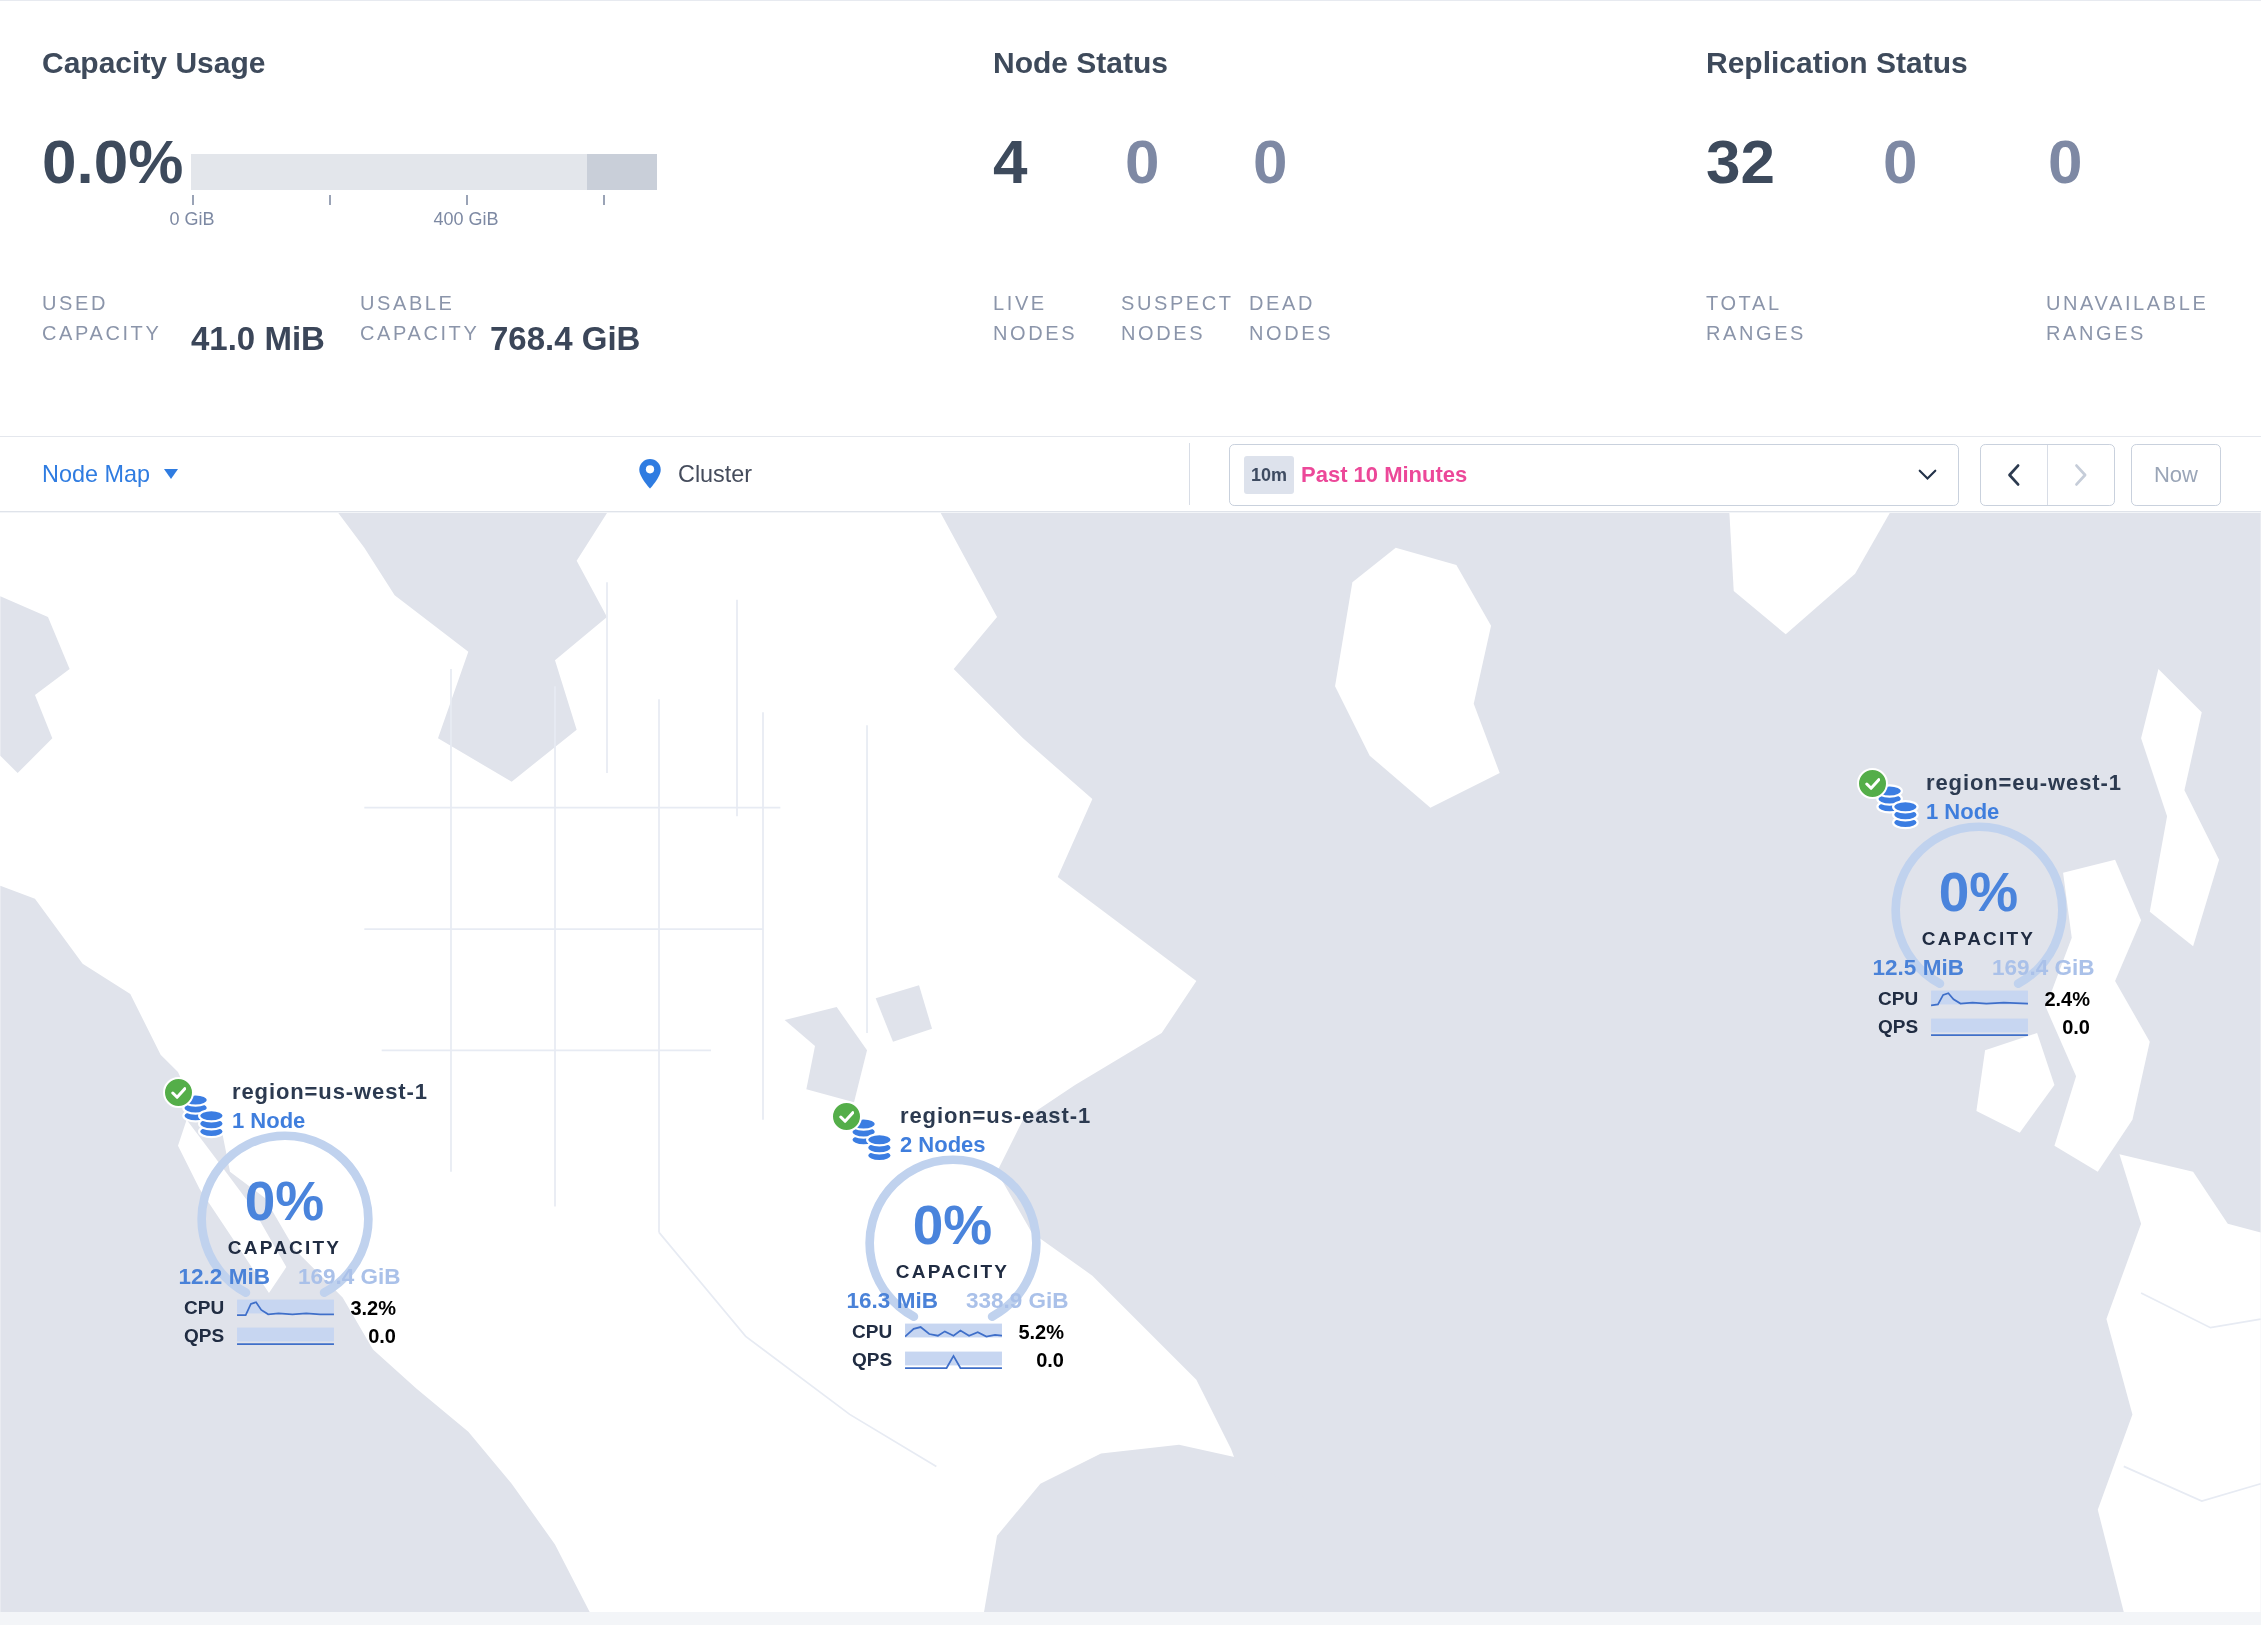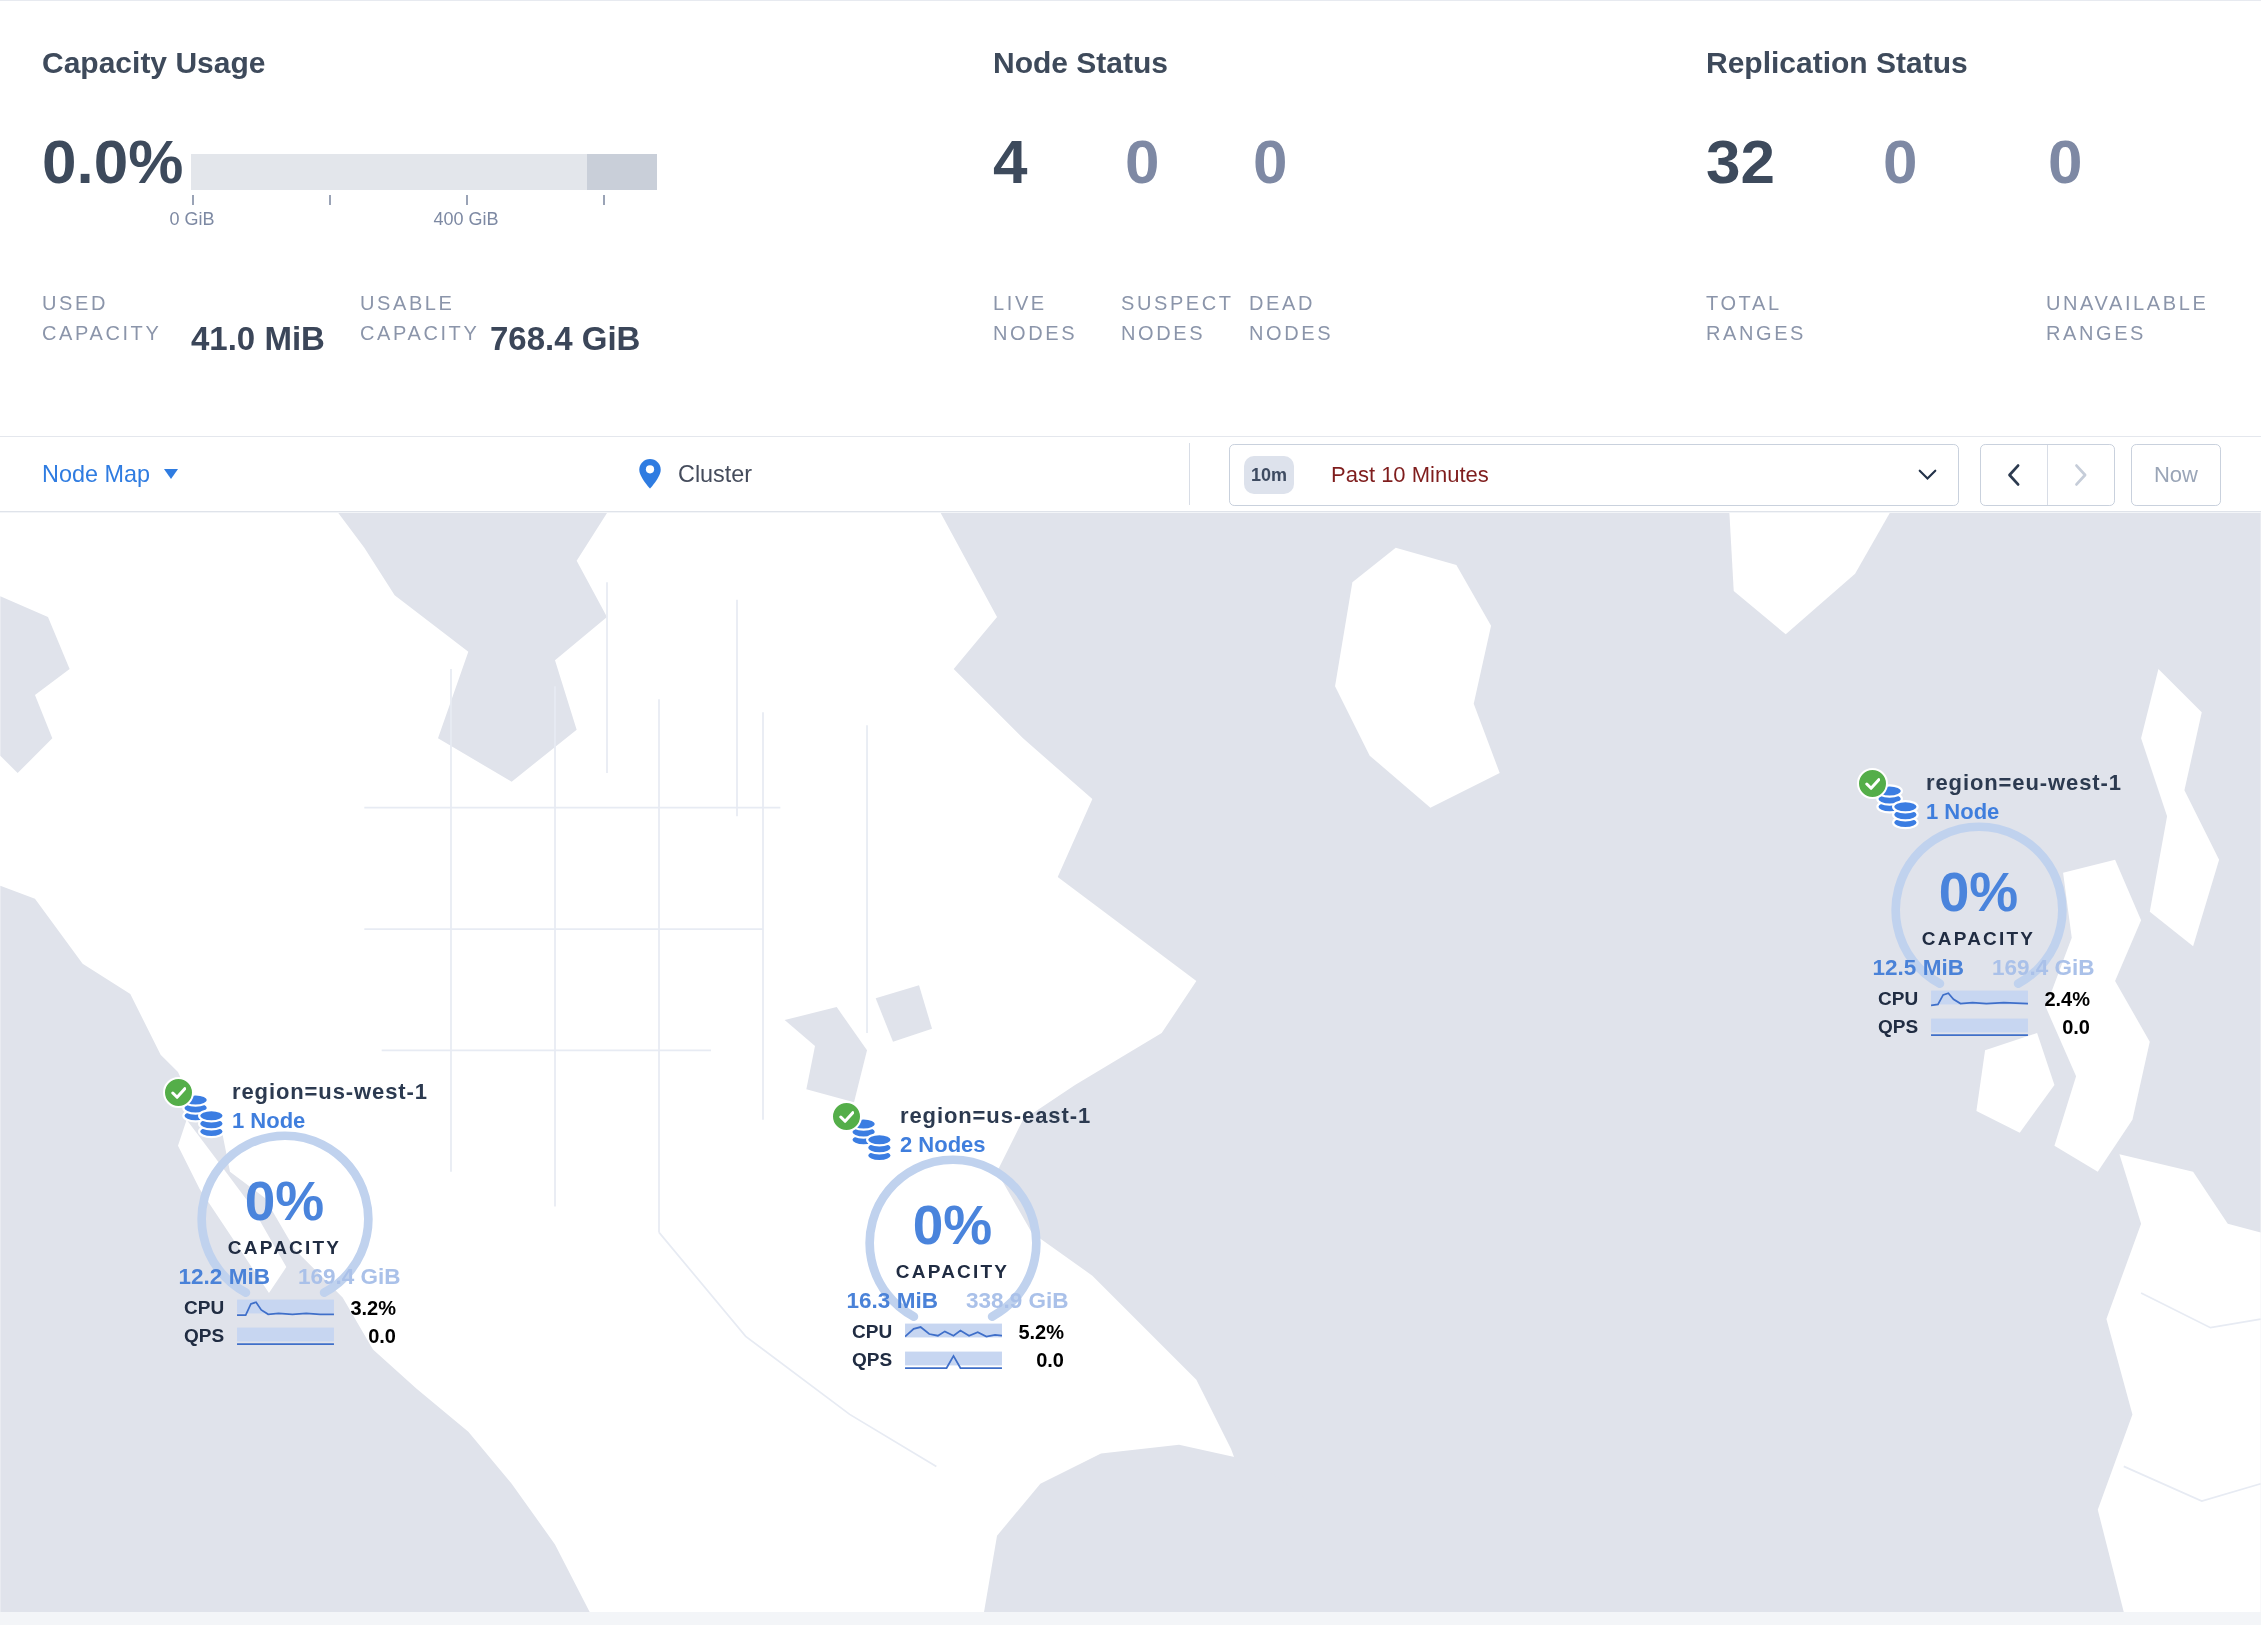--- a/index.html
+++ b/index.html
@@ -47,25 +47,25 @@
   .vs-caret { width:0; height:0; border-left:7.8px solid transparent; border-right:7.8px solid transparent; border-top:10.4px solid #2f7ce1; }
   .toolbar-divider { position:absolute; left:1189px; top:6px; width:0.9px; height:62px; background:#d8dde6; }
   .breadcrumb { position:absolute; left:639px; top:0; height:100%; display:flex; align-items:center; gap:17px; }
   .breadcrumb .bc-label { font-size:23.4px; color:#454c5c; }
   .time-select {
     position:absolute; left:1229px; top:7px; width:730px; height:62px;
     border:1.7px solid #c9d1dd; border-radius:5.2px; background:#fff;
     display:flex; align-items:center; cursor:pointer;
   }
   .time-badge {
-    margin-left:14px; width:50px; height:38px; background:#dde2ec; border-radius:10px;
+    margin-left:14px; width:50px; height:38px; background:#dde2ec; border-radius:3px;
     display:flex; align-items:center; justify-content:center;
     font-size:18px; font-weight:700; color:#3e4b61;
   }
-  .time-label { margin-left:37px; font-size:22px; font-weight:400; color:#7f1d1d; }
+  .time-label { margin-left:7px; font-size:22px; font-weight:700; color:#ec4899; }
   .time-chevron { margin-left:auto; margin-right:21px; display:flex; }
   .pager {
     position:absolute; left:1980px; top:7px; width:135px; height:62px;
     border:1.7px solid #c9d1dd; border-radius:5.2px; background:#fff; display:flex;
   }
   .pager-btn { flex:1; display:flex; align-items:center; justify-content:center; cursor:pointer; }
   .pager-btn.prev { border-right:0.9px solid #d8dde6; }
   .now-btn {
     position:absolute; left:2131px; top:7px; width:90px; height:62px;
     border:1.7px solid #c9d1dd; border-radius:5.2px; background:#fff;

